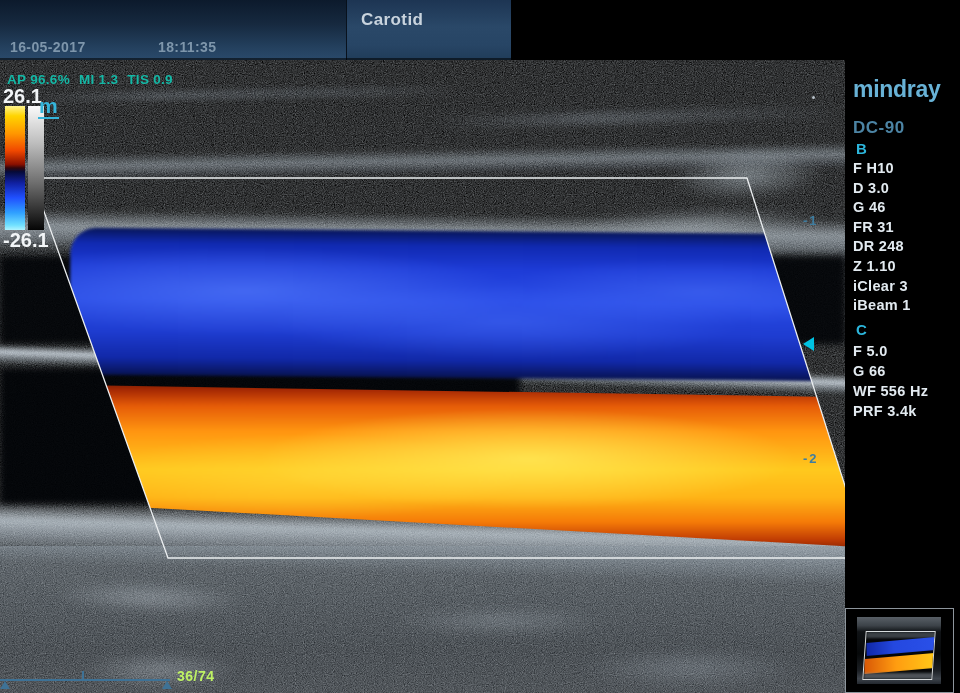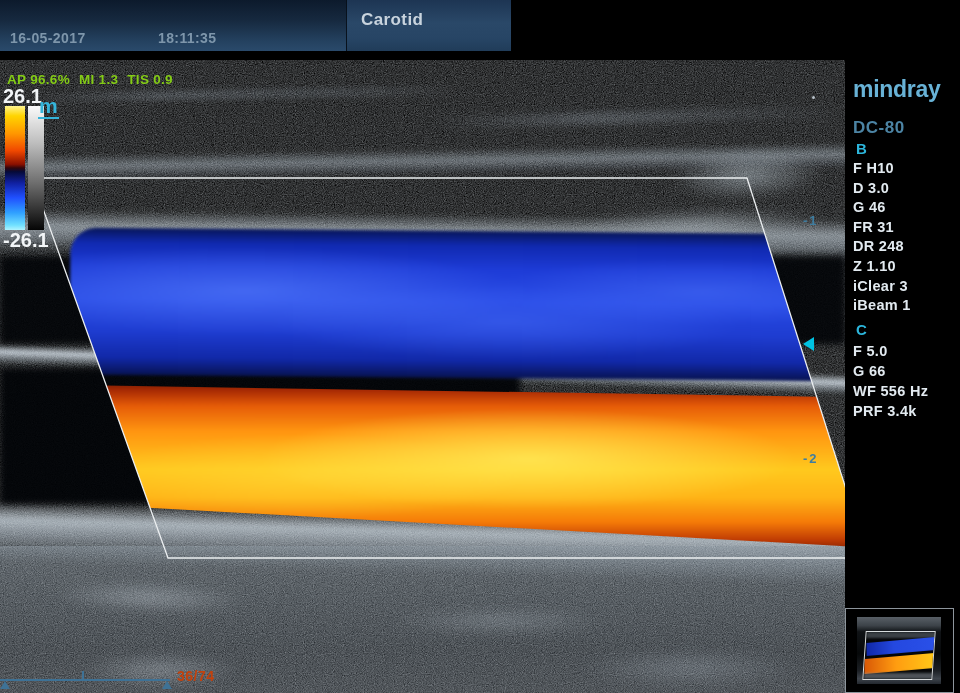--- a/index.html
+++ b/index.html
@@ -2,21 +2,21 @@
 <html><head>
 <meta charset="utf-8">
 <style>
   html,body{margin:0;padding:0;background:#000;}
   body{position:relative;width:960px;height:693px;overflow:hidden;
        font-family:"Liberation Sans",sans-serif;-webkit-font-smoothing:antialiased;}
   .abs{position:absolute;}
 
   
   .topbar{position:absolute;left:0;top:0;width:960px;height:60px;display:flex;}
-  .tcell{position:relative;height:51px;box-sizing:border-box;
+  .tcell{position:relative;height:60px;box-sizing:border-box;
          background:linear-gradient(180deg,#0c1a2c 0%,#16293f 40%,#24415f 80%,#2a4a6b 100%);}
   .tcell.lit{background:linear-gradient(180deg,#1d3553 0%,#2a4868 45%,#274565 75%,#203c59 100%);}
   .tcell + .tcell{border-left:1px solid rgba(4,9,16,.85);}
   .tcell .dimtxt{position:absolute;bottom:5px;font-size:14px;font-weight:bold;color:#7e96ab;letter-spacing:.4px;}
   .tcell .brighttxt{position:absolute;top:10px;left:14px;font-size:17px;font-weight:bold;color:#c9d4de;letter-spacing:.4px;}
   .topbar-shade{position:absolute;left:0;top:58px;width:960px;height:2px;background:rgba(0,0,0,.55);}
 
   
   .us{position:absolute;left:0;top:60px;width:845px;height:633px;background:#020202;overflow:hidden;}
   .us .g{position:absolute;transform-origin:left center;}
@@ -68,21 +68,21 @@
         linear-gradient(180deg,#5e1402 0%,#a82a04 7%,#e65c08 16%,#ff9410 30%,#ffc91e 52%,#ffb316 68%,#f57a08 82%,#c03c04 92%,#701701 100%);}
   .roi-outline{position:absolute;left:0;top:0;}
 
   .tick-dot{left:812px;top:36px;width:3px;height:3px;border-radius:50%;background:#b9c2ca;}
   .depth-label{color:#3f7da0;font-size:13px;font-weight:bold;letter-spacing:2px;}
   .d1{left:803px;top:153px;} .d2{left:803px;top:391px;}
   .focus-arrow{left:803px;top:277px;width:0;height:0;
       border-top:7px solid transparent;border-bottom:7px solid transparent;border-right:11px solid #00c2e2;}
 
   
-  .status{left:7px;top:72px;font-size:13.5px;font-weight:bold;color:#84cc16;letter-spacing:.3px;}
+  .status{left:7px;top:72px;font-size:13.5px;font-weight:bold;color:#14b8a6;letter-spacing:.3px;}
   .status span{margin-right:9px;}
   .cbar{left:3px;top:88px;width:50px;}
   .cbar .lab{font-size:20px;font-weight:bold;color:#f2f5f7;line-height:16px;}
   .cbar .bars{display:flex;gap:3px;margin:2px 0 2px 2px;}
   .cb-color{width:20px;height:124px;
       background:linear-gradient(180deg,#fff590 0%,#ffd400 8%,#ff9800 22%,#f04800 36%,#8a1000 47%,#30060c 50%,#050a38 53%,#1020a0 62%,#2050ff 74%,#30a0ff 86%,#70e0ff 96%,#b0f4ff 100%);}
   .cb-gray{width:16px;height:124px;background:linear-gradient(180deg,#fafafa 0%,#bdbdbd 30%,#6e6e6e 62%,#2c2c2c 86%,#050505 100%);}
   .m-marker{left:38px;top:96px;font-size:21px;font-weight:bold;color:#35b4da;line-height:20px;
             border-bottom:2px solid #35b4da;padding:0 1px 1px 1px;}
 
@@ -107,21 +107,21 @@
       background:linear-gradient(90deg,#1028a8,#2448e0 40%,#2a50e8);}
   .t-orange{left:0;top:24px;width:70px;height:15px;transform:rotate(-5deg);filter:blur(.4px);
       background:linear-gradient(90deg,#d85806,#ff9c10 45%,#ffc818);}
   .t-graybot{left:0;top:41px;width:70px;height:6px;background:rgba(150,160,170,.5);filter:blur(1px);}
 
   
   .cine-line{left:0;top:679px;width:170px;height:2px;background:#3e7296;}
   .cine-tri{width:0;height:0;border-left:5px solid transparent;border-right:5px solid transparent;border-bottom:8px solid #3e7296;}
   .ctl{left:0;top:681px;} .ctr{left:162px;top:681px;}
   .cine-tick{left:82px;top:671px;width:2px;height:9px;background:#3e7296;}
-  .cine-text{left:177px;top:668px;font-size:14px;font-weight:bold;color:#c2410c;letter-spacing:.5px;}
+  .cine-text{left:177px;top:668px;font-size:14px;font-weight:bold;color:#bef264;letter-spacing:.5px;}
 </style>
 </head>
 <body>
 
 <div class="topbar">
   <div class="tcell" style="width:346px;">
     <span class="dimtxt" style="left:10px;">16-05-2017</span>
     <span class="dimtxt" style="left:158px;">18:11:35</span>
   </div>
   <div class="tcell lit" style="width:165px;">
@@ -180,21 +180,21 @@
   <div class="bars">
     <div class="cb-color"></div>
     <div class="cb-gray"></div>
   </div>
   <div class="lab">-26.1</div>
 </div>
 <div class="abs m-marker">m</div>
 
 <div class="sidebar">
   <div class="abs logo">mindray</div>
-  <div class="abs model">DC-80</div>
+  <div class="abs model">DC-90</div>
   <div class="abs modelabel blab">B</div>
   <div class="abs plist blist">
 
   <div class="param-row">F H10</div>
       <div class="param-row">D 3.0</div>
       <div class="param-row">G 46</div>
       <div class="param-row">FR 31</div>
       <div class="param-row">DR 248</div>
       <div class="param-row">Z 1.10</div>
       <div class="param-row">iClear 3</div>

